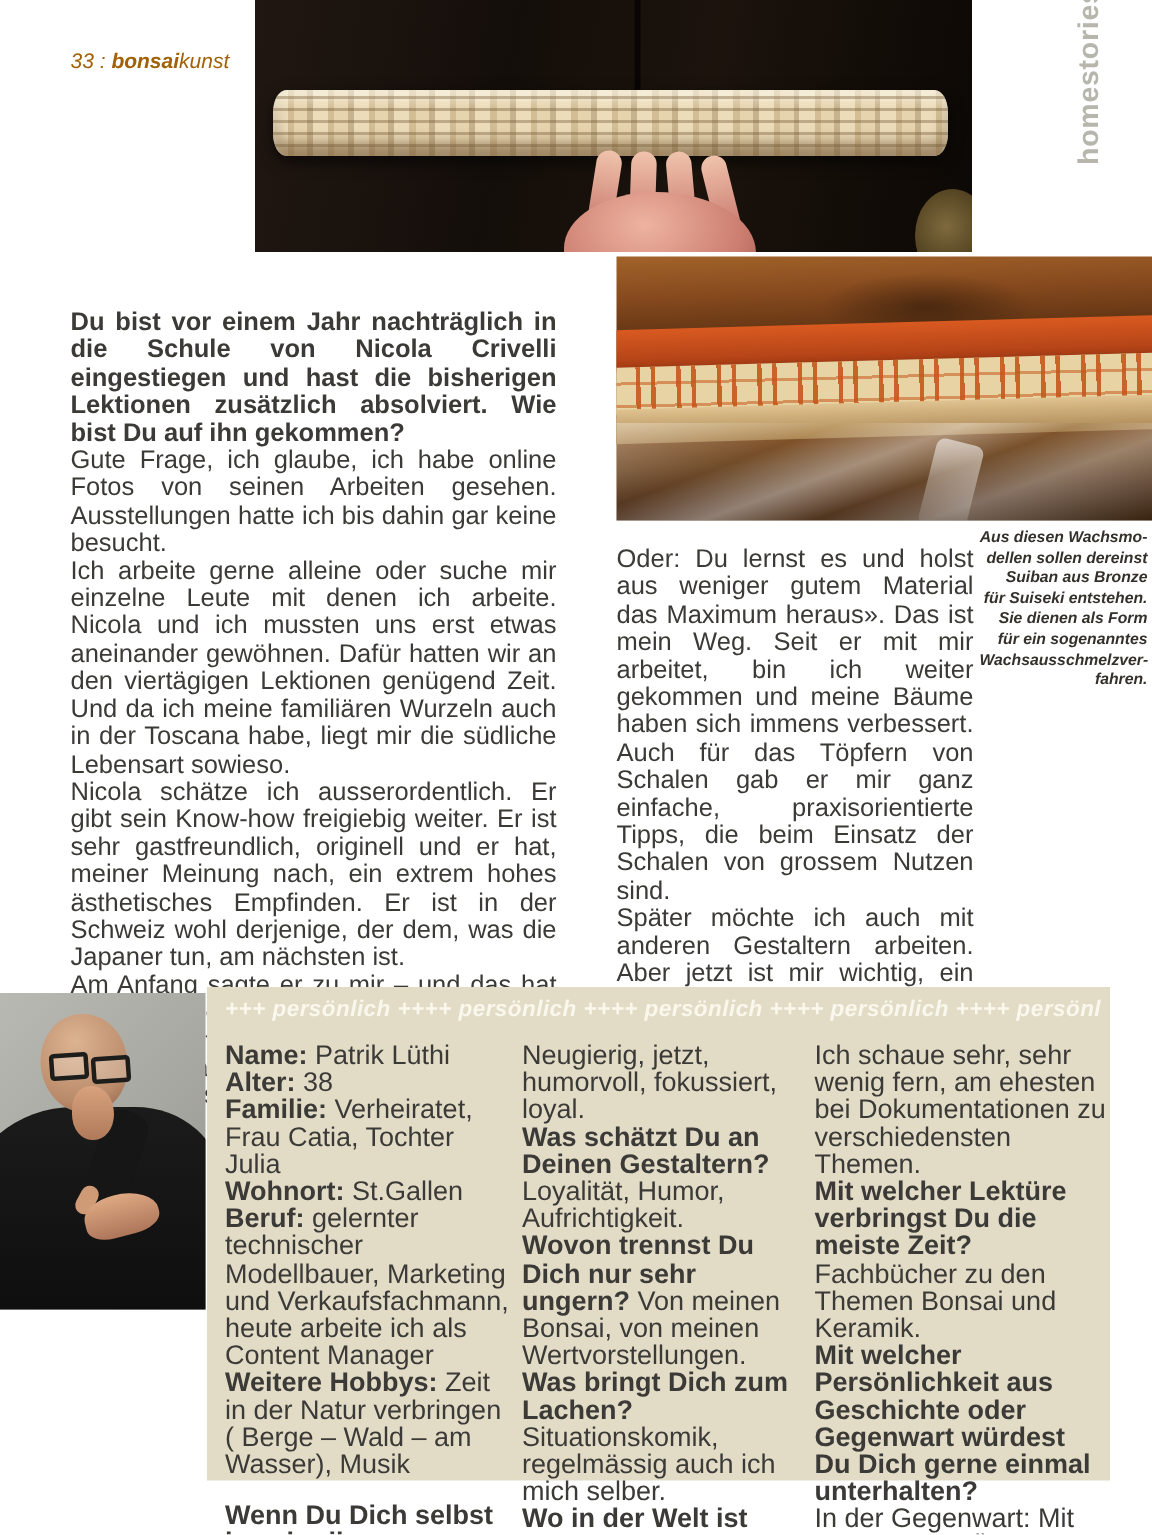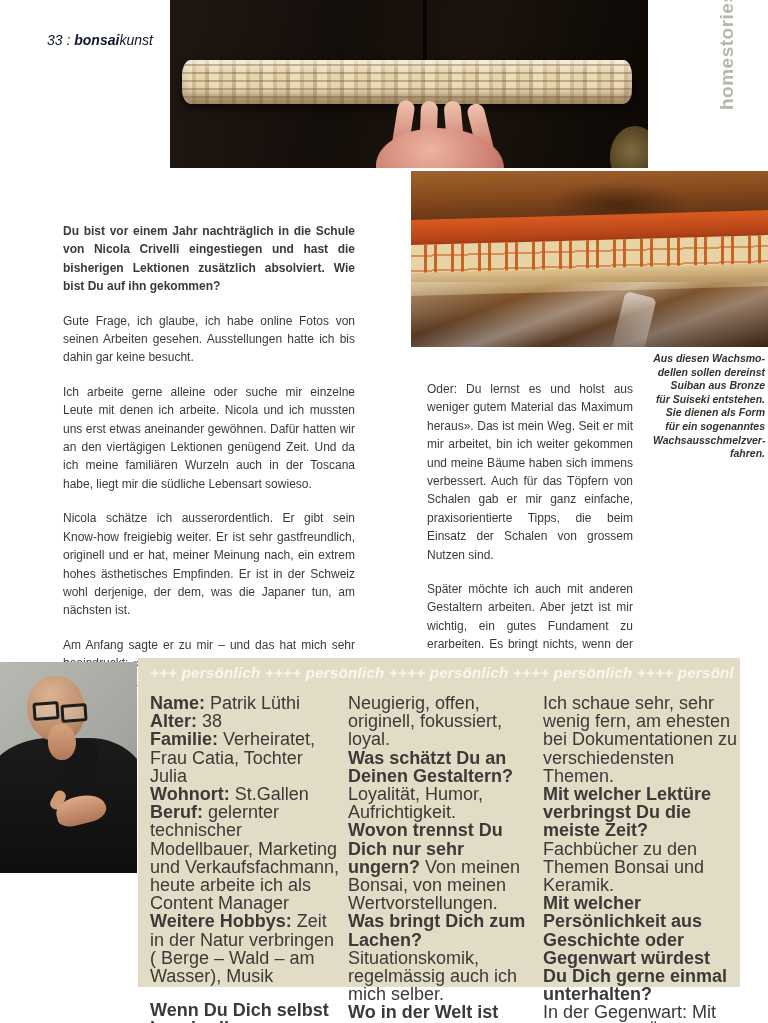--- a/index.html
+++ b/index.html
@@ -1,20 +1,20 @@
 <!DOCTYPE html>
 <html><head>
 <meta charset="utf-8">
 <style>
   html,body{margin:0;padding:0;background:#ffffff;}
   .page{position:relative;width:768px;height:1023px;background:#ffffff;overflow:hidden;
         font-family:"Liberation Sans",sans-serif;color:#3b3a37;}
 
   
-  .pagenum{position:absolute;left:47px;top:32px;font-size:14px;font-style:italic;color:#0f172a;}
+  .pagenum{position:absolute;left:47px;top:32px;font-size:14px;font-style:italic;color:#a16207;}
   .pagenum .b{font-weight:bold;}
   .section-vert{position:absolute;left:716px;top:110px;transform:rotate(-90deg);
         transform-origin:top left;white-space:nowrap;font-size:19px;font-weight:bold;
         color:#b6b6ad;letter-spacing:.5px;}
 
   
   .photo1{position:absolute;left:170px;top:0;width:478px;height:168px;overflow:hidden;
         background:linear-gradient(100deg,#201712 0%,#140e0a 35%,#1b130c 62%,#0c0805 100%);}
   .photo1 .seam{position:absolute;left:53%;top:0;width:4px;height:100%;background:#050302;opacity:.8;}
   .photo1 .slab{position:absolute;left:12px;top:60px;width:450px;height:44px;border-radius:9px/15px;
@@ -49,21 +49,21 @@
   .photo2 .ledge{position:absolute;left:-4%;top:55%;width:110%;height:13%;transform:rotate(-1.6deg);
         background:linear-gradient(#dfc390,#ac8754);}
   .photo2 .plastic{position:absolute;left:0;top:63%;width:100%;height:37%;
         background:linear-gradient(160deg,rgba(255,255,255,.32),rgba(255,255,255,0) 28%,rgba(255,255,255,.38) 44%,rgba(130,95,60,.18) 58%,rgba(255,255,255,.30) 72%,rgba(55,35,18,.45));}
   .photo2 .plastic-fold{position:absolute;left:58%;top:70%;width:9%;height:34%;transform:rotate(14deg);
         background:linear-gradient(rgba(255,255,255,.55),rgba(255,255,255,.08));border-radius:6px;}
 
   
   .col-left{position:absolute;left:47px;top:206px;width:324px;}
   .col-right{position:absolute;left:411px;top:364px;width:238px;}
-  .article p.para{margin:16px;font-size:12px;line-height:18.4px;text-align:justify;color:#3b3a37;}
+  .article p.para{margin:0;font-size:17px;line-height:18.4px;text-align:justify;color:#3b3a37;}
   .article .b,.personal-col .b{font-weight:bold;}
 
   
   .caption{position:absolute;left:653px;top:352px;width:112px;font-size:10.5px;line-height:13.6px;
         font-weight:bold;font-style:italic;color:#34312b;white-space:pre-line;text-align:right;}
 
   
   .panel{position:absolute;left:138px;top:658px;width:602px;height:329px;background:#e2dcc7;}
   .banner{position:absolute;left:150px;top:664px;width:584px;height:22px;overflow:hidden;
         white-space:nowrap;font-size:15px;font-style:italic;font-weight:600;color:#faf7ec;letter-spacing:.3px;}
@@ -163,21 +163,21 @@
   <div class="personal-col pcol1">
       <p class="para"><span class="b">Name: </span><span>Patrik Lüthi</span></p>
       <p class="para"><span class="b">Alter: </span><span>38</span></p>
       <p class="para"><span class="b">Familie: </span><span>Verheiratet, Frau Catia, Tochter Julia</span></p>
       <p class="para"><span class="b">Wohnort: </span><span>St.Gallen</span></p>
       <p class="para"><span class="b">Beruf: </span><span>gelernter technischer Modellbauer, Marketing und Verkaufsfachmann, heute arbeite ich als Content Manager</span></p>
       <p class="para"><span class="b">Weitere Hobbys: </span><span>Zeit in der Natur verbringen ( Berge – Wald – am Wasser), Musik</span></p>
       <p class="para gap"><span class="b">Wenn Du Dich selbst beschreiben müsstest, welche Eigenschaften würdest Du nennen?</span></p>
     </div>
   <div class="personal-col pcol2">
-      <p class="para"><span>Neugierig, offen, originell, fokussiert, loyal.</span></p>
+      <p class="para"><span>Neugierig, jetzt, humorvoll, fokussiert, loyal.</span></p>
       <p class="para"><span class="b">Was schätzt Du an Deinen Gestaltern? </span><span>Loyalität, Humor, Aufrichtigkeit.</span></p>
       <p class="para"><span class="b">Wovon trennst Du Dich nur sehr ungern? </span><span>Von meinen Bonsai, von meinen Wertvorstellungen.</span></p>
       <p class="para"><span class="b">Was bringt Dich zum Lachen? </span><span>Situationskomik, regelmässig auch ich mich selber.</span></p>
       <p class="para"><span class="b">Wo in der Welt ist Dein Traumziel? </span><span>Lustige Frage: Natürlich Japan.</span></p>
       <p class="para"><span class="b">Wo bleibst Du beim Zappen am TV am ehesten hängen?</span></p>
     </div>
   <div class="personal-col pcol3">
       <p class="para"><span>Ich schaue sehr, sehr wenig fern, am ehesten bei Dokumentationen zu verschiedensten Themen.</span></p>
       <p class="para"><span class="b">Mit welcher Lektüre verbringst Du die meiste Zeit?</span></p>
       <p class="para"><span>Fachbücher zu den Themen Bonsai und Keramik.</span></p>

